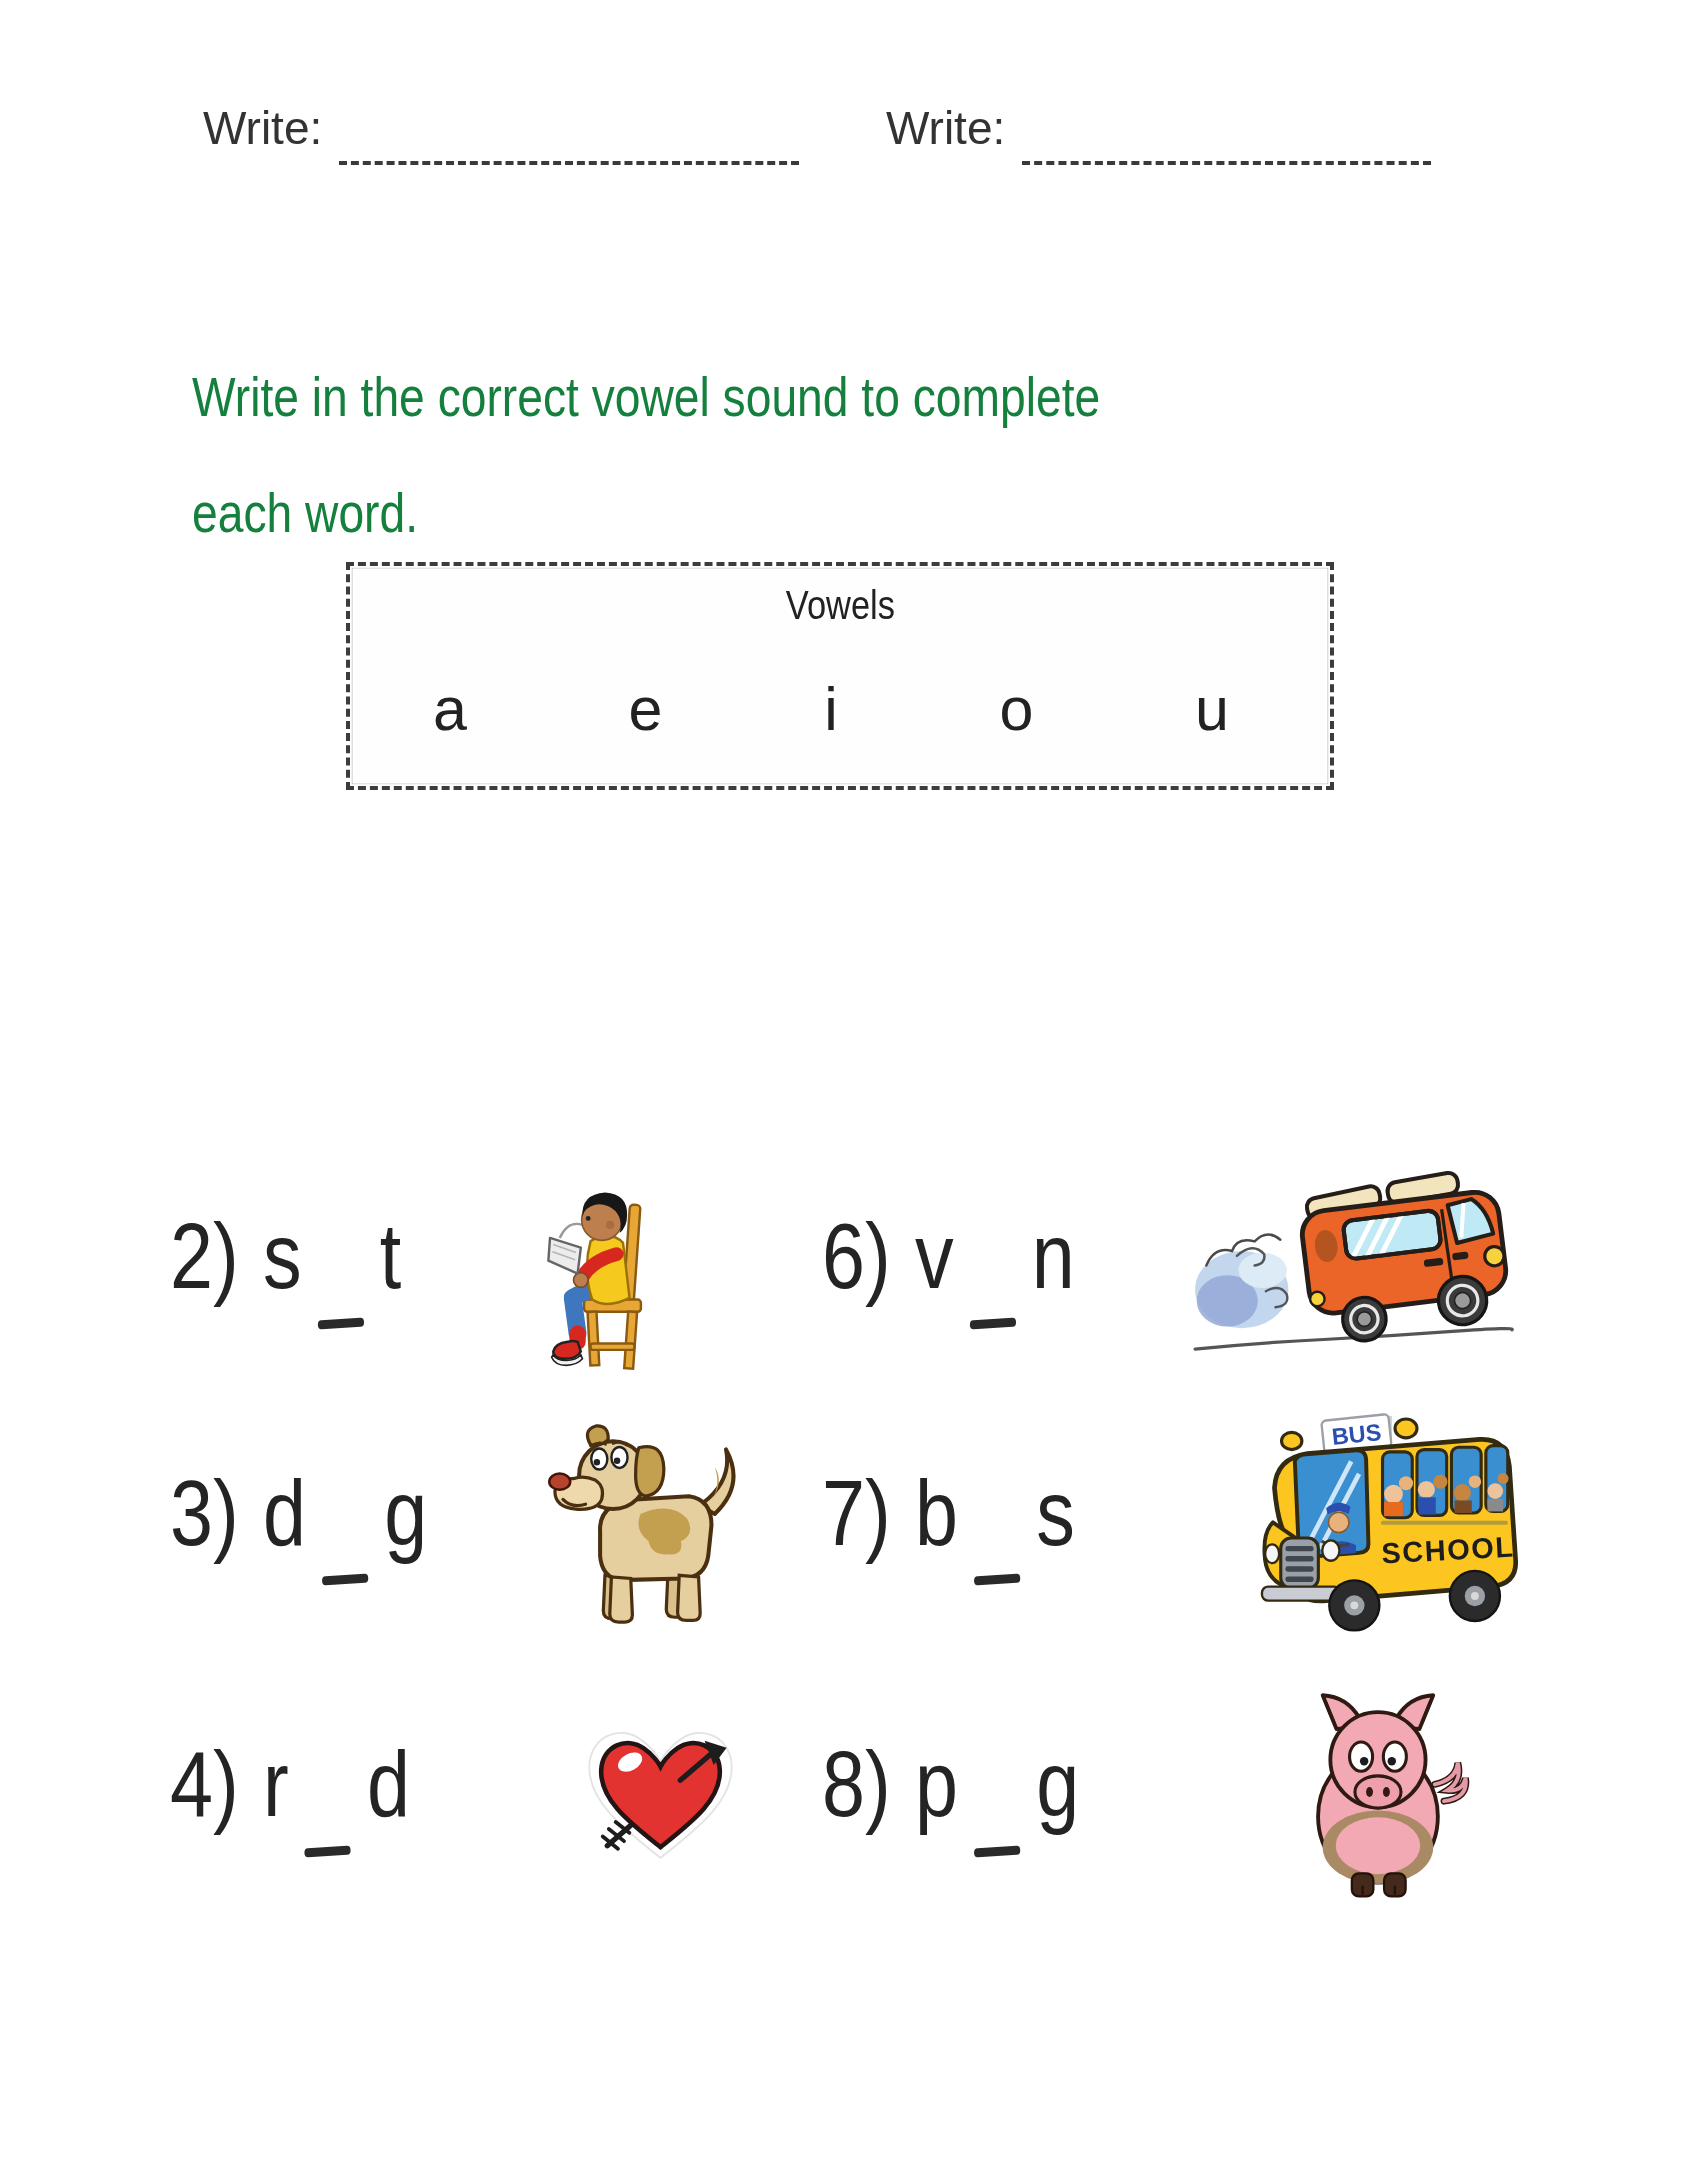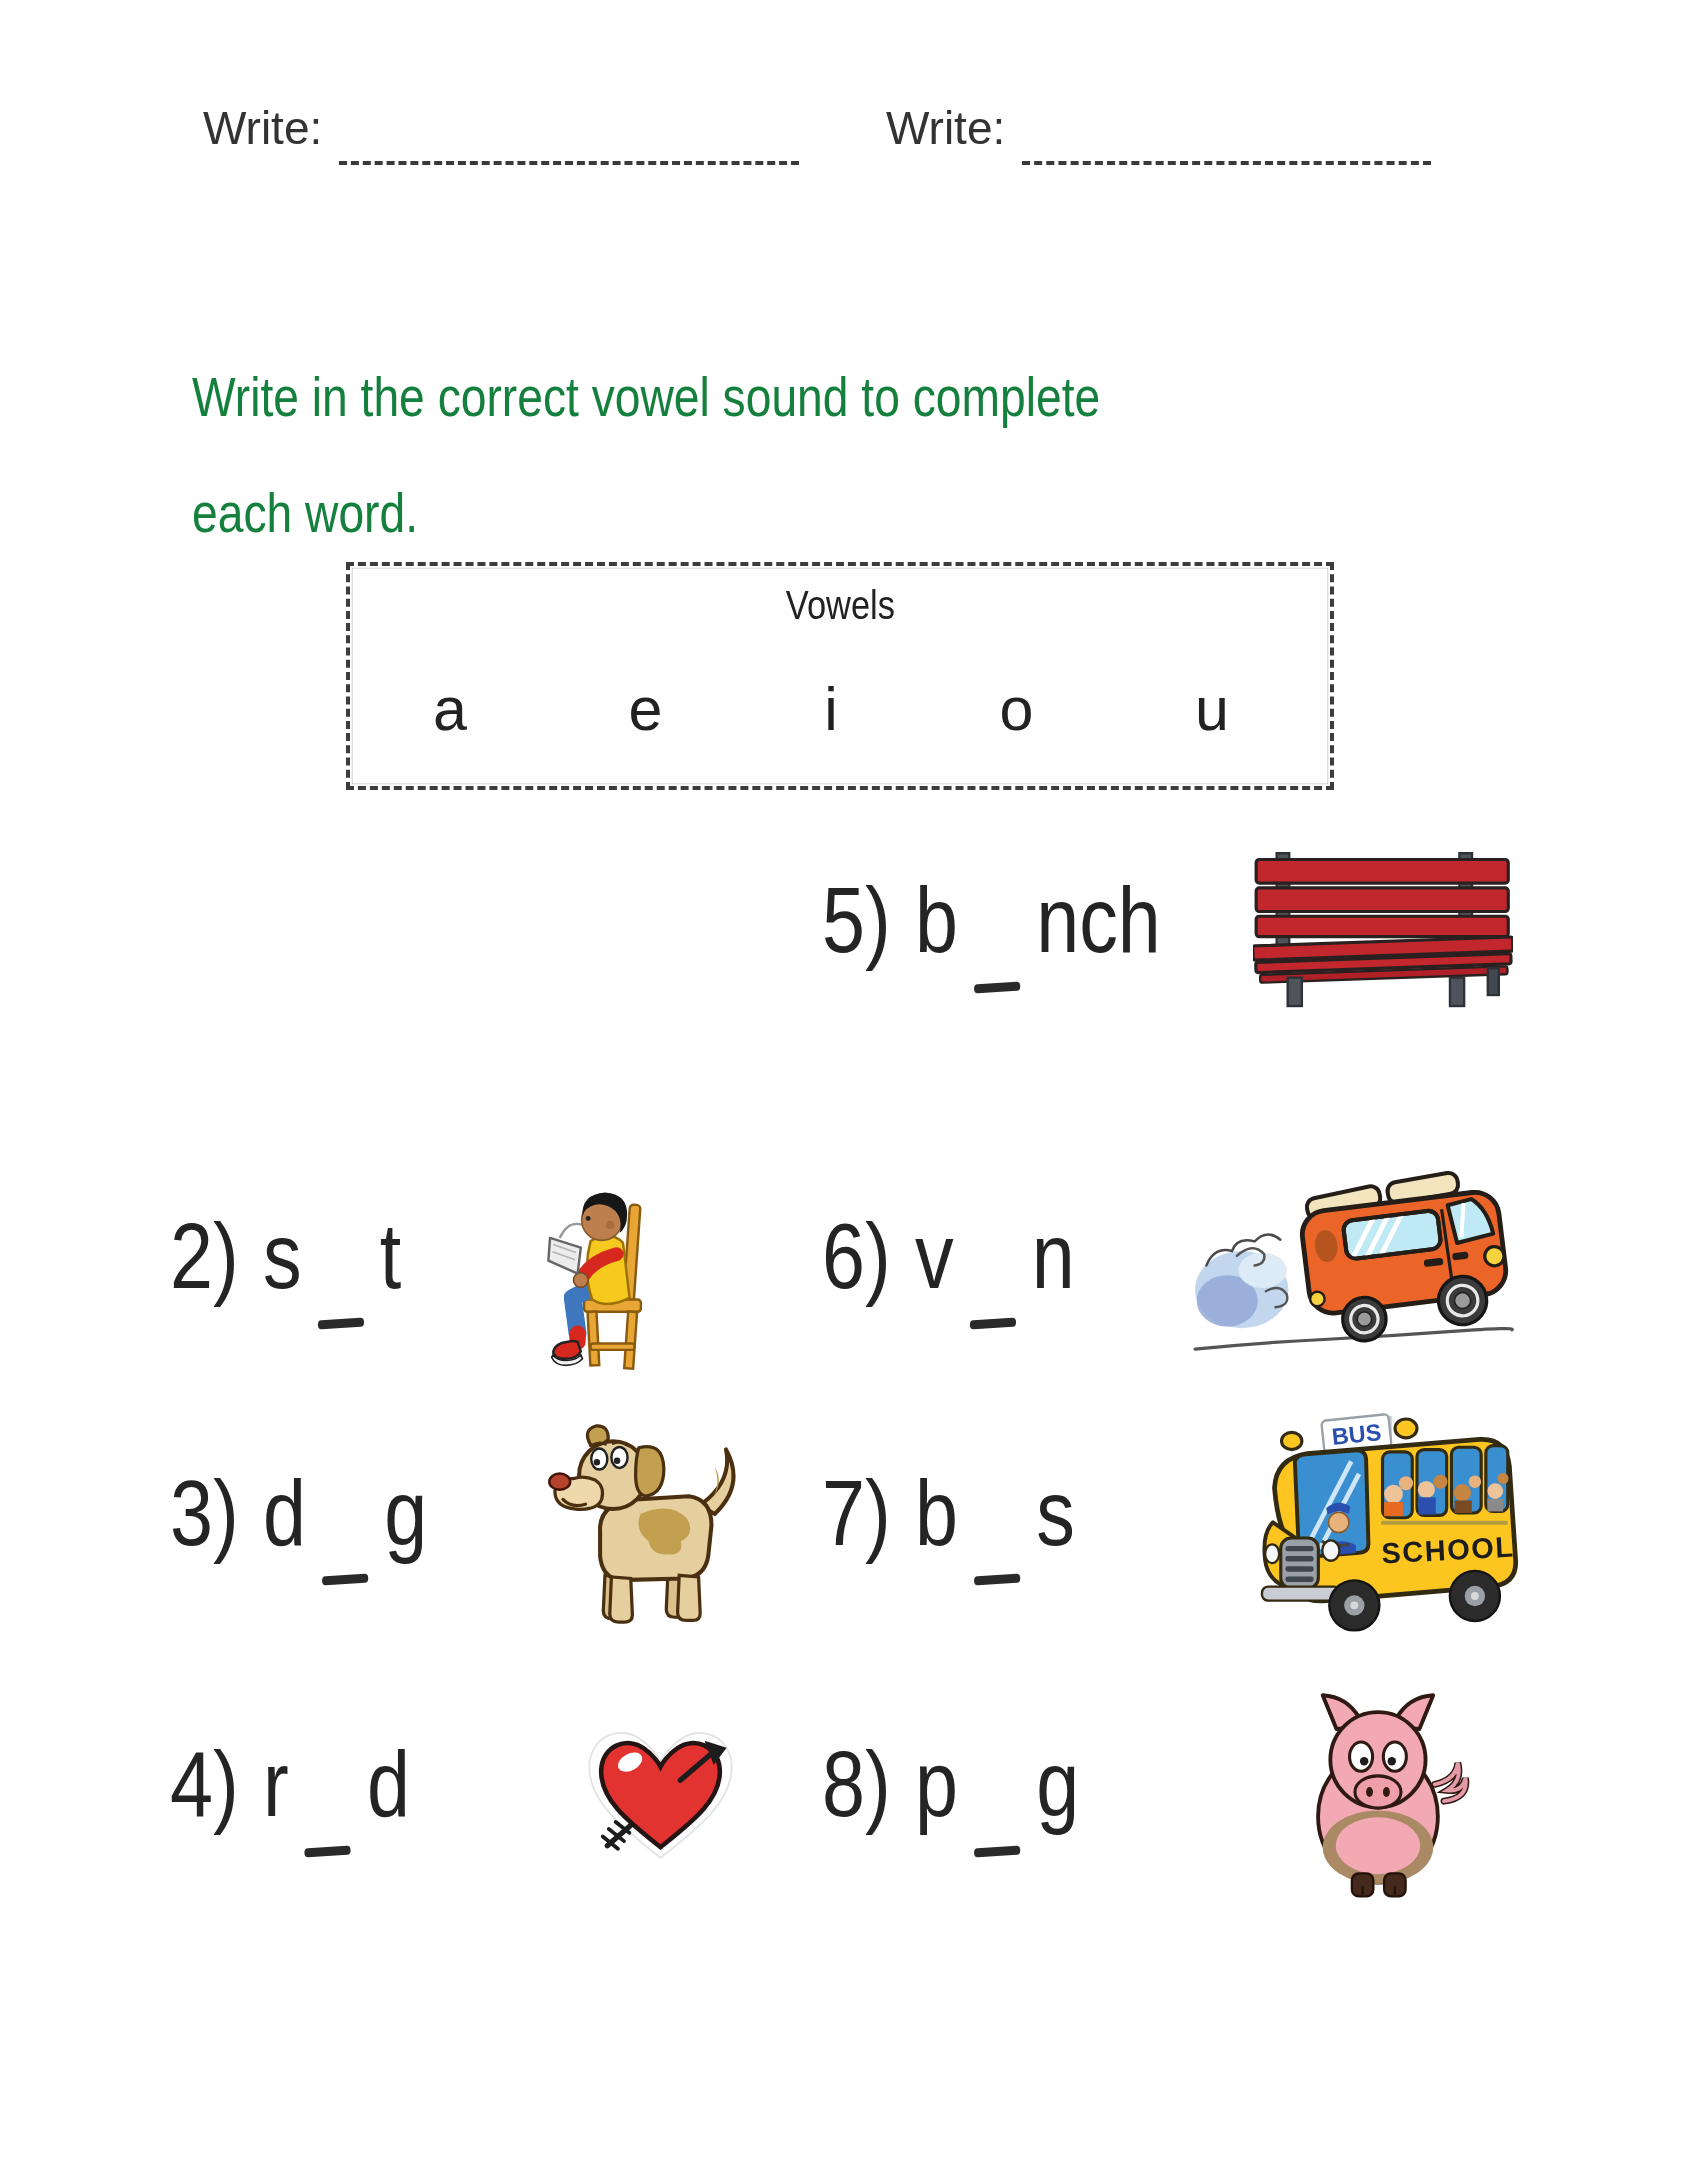--- a/index.html
+++ b/index.html
@@ -77,39 +77,20 @@
     <div class="vowel-row">
       <span>a</span>
       <span>e</span>
       <span>i</span>
       <span>o</span>
       <span>u</span>
     </div>
   </div>
 
   <div class="row" id="row-1">
-    <div class="cell right">
-      <span class="item-text squash"><span class="num">5)</span><span>b</span><span class="blank"></span><span>nch</span></span>
-
-      <svg class="art" style="margin-right:13.6px;" width="260" height="156" viewBox="0 0 330 195">
-        <rect x="30" y="0" width="16" height="150" fill="#4f545c" stroke="#2e3238" stroke-width="3"></rect>
-        <rect x="262" y="0" width="16" height="150" fill="#4f545c" stroke="#2e3238" stroke-width="3"></rect>
-        <rect x="4" y="8" width="320" height="30" rx="4" fill="#c1272d" stroke="#2b2020" stroke-width="4"></rect>
-        <rect x="4" y="44" width="320" height="30" rx="4" fill="#c1272d" stroke="#2b2020" stroke-width="4"></rect>
-        <rect x="4" y="80" width="320" height="26" rx="4" fill="#c1272d" stroke="#2b2020" stroke-width="4"></rect>
-        <g transform="rotate(-2 165 125)">
-          <rect x="0" y="112" width="330" height="18" rx="3" fill="#c1272d" stroke="#2b2020" stroke-width="4"></rect>
-          <rect x="3" y="133" width="324" height="13" rx="3" fill="#c1272d" stroke="#2b2020" stroke-width="4"></rect>
-          <rect x="8" y="149" width="314" height="10" rx="3" fill="#b02026" stroke="#2b2020" stroke-width="3"></rect>
-        </g>
-        <rect x="44" y="158" width="18" height="36" fill="#4f545c" stroke="#2e3238" stroke-width="3"></rect>
-        <rect x="250" y="158" width="18" height="36" fill="#4f545c" stroke="#2e3238" stroke-width="3"></rect>
-        <rect x="298" y="146" width="14" height="34" fill="#43484f" stroke="#2e3238" stroke-width="3"></rect>
-      </svg>
-    </div>
   </div>
 
   <div class="row" id="row-2">
     <div class="cell left">
       <span class="item-text squash"><span class="num">2)</span><span>s</span><span class="blank"></span><span>t</span></span>
 
       <svg class="art" style="margin-right:149px;" width="128" height="211" viewBox="0 0 150 260">
         <g fill="#e8a735" stroke="#8a5a10" stroke-width="3">
           <rect x="100" y="55" width="13" height="128" rx="5" transform="rotate(4 106 120)"></rect>
           <rect x="48" y="172" width="70" height="15" rx="4"></rect>

